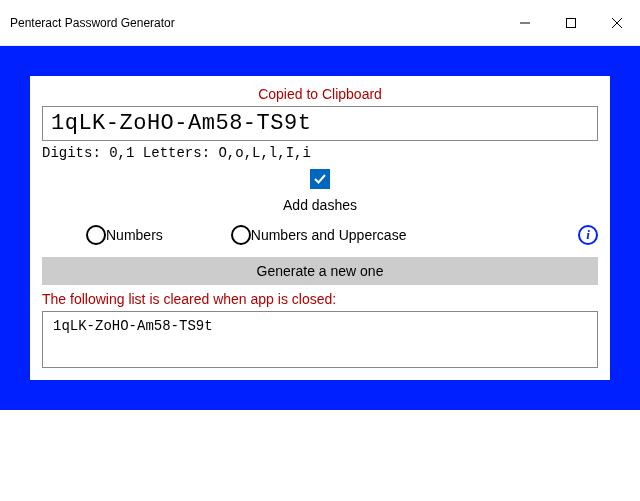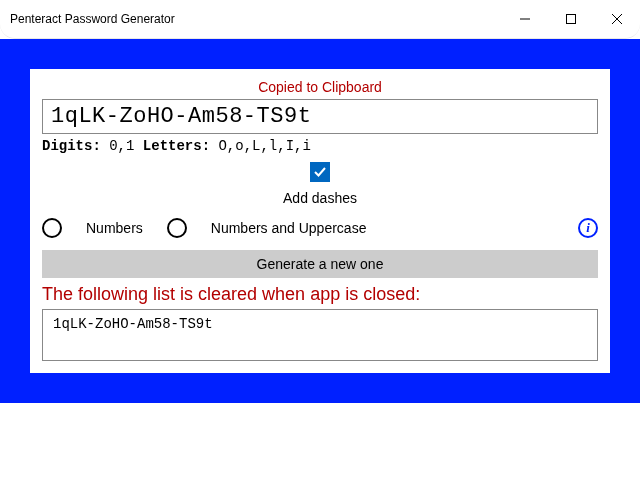--- a/index.html
+++ b/index.html
@@ -6,27 +6,26 @@
   body {
     margin: 0;
     font-family: "Segoe UI", Tahoma, sans-serif;
     font-size: 14px;
     background: #fff;
     width: 640px;
     height: 501px;
     overflow: hidden;
   }
   .titlebar {
-    height: 39px;
+    height: 46px;
     background: #fff;
     border-bottom: 1px solid #e8e8e8;
     display: flex;
     align-items: center;
     padding-left: 10px;
-    border-radius: 15px;
   }
   .titlebar-title {
     flex: 1;
     font-size: 12px;
     color: #000;
   }
   .titlebar-btn {
     width: 46px;
     height: 31px;
     display: flex;
@@ -61,21 +60,21 @@
     font-family: Consolas, "Courier New", monospace;
     font-size: 22px;
     padding: 4px 8px;
     letter-spacing: 0.5px;
   }
   .legend {
     font-family: Consolas, "Courier New", monospace;
     font-size: 14px;
     margin-top: 4px;
   }
-  .legend b { font-weight: bold; }
+  .legend b { font-weight: normal; }
   .row {
     display: flex;
     align-items: center;
     margin-top: 8px;
     gap: 8px;
     flex-direction: column;
   }
   .checkbox {
     width: 20px;
     height: 20px;
@@ -101,21 +100,21 @@
     justify-content: center;
     flex-shrink: 0;
   }
   .radio.selected::after {
     content: "";
     width: 10px;
     height: 10px;
     background: #000;
     border-radius: 50%;
   }
-  .radio-group { display: flex; align-items: center; gap: 24px; margin-right: 18px; }
+  .radio-group { display: flex; align-items: center; gap: 0; margin-right: 18px; margin-left: 44px; }
   .info-icon {
     width: 20px;
     height: 20px;
     border: 2px solid #0020ff;
     border-radius: 50%;
     color: #0020ff;
     display: flex;
     align-items: center;
     justify-content: center;
     font-family: Georgia, serif;
@@ -130,21 +129,21 @@
     background: #ccc;
     border: none;
     padding: 6px 9px;
     text-align: center;
     font-size: 14px;
     font-family: inherit;
     width: 100%;
   }
   .hint {
     color: #b30000;
-    font-size: 18px;
+    font-size: 14px;
     margin-top: 6px;
   }
   .history {
     flex: 1;
     border: 1px solid #888;
     margin-top: 4px;
     padding: 6px 10px;
     font-family: Consolas, "Courier New", monospace;
     font-size: 14px;
     overflow: auto;

